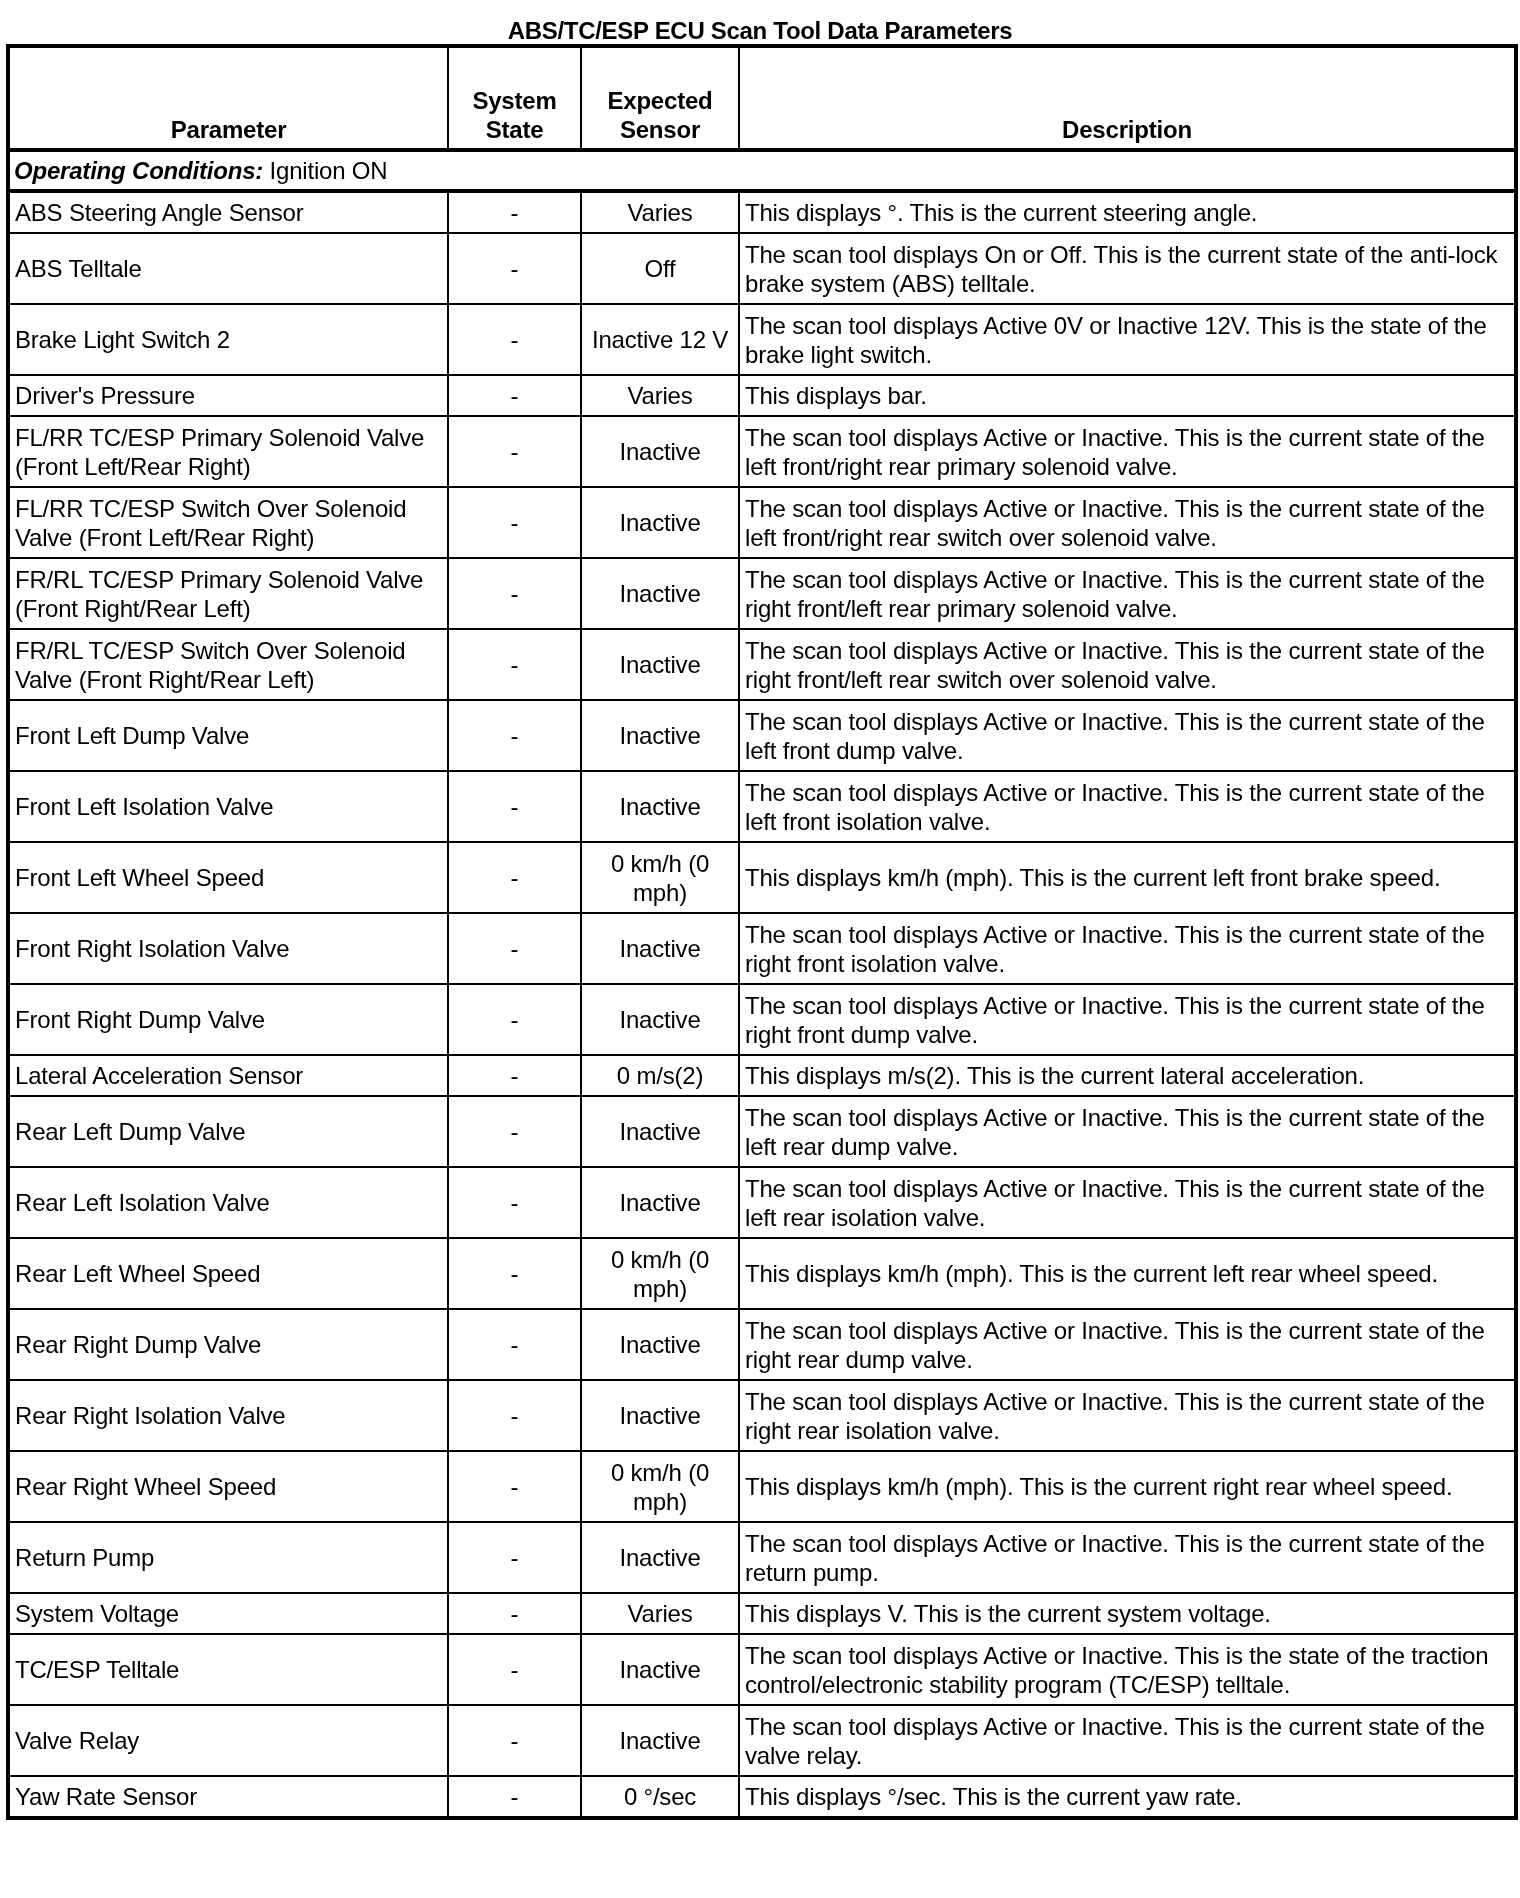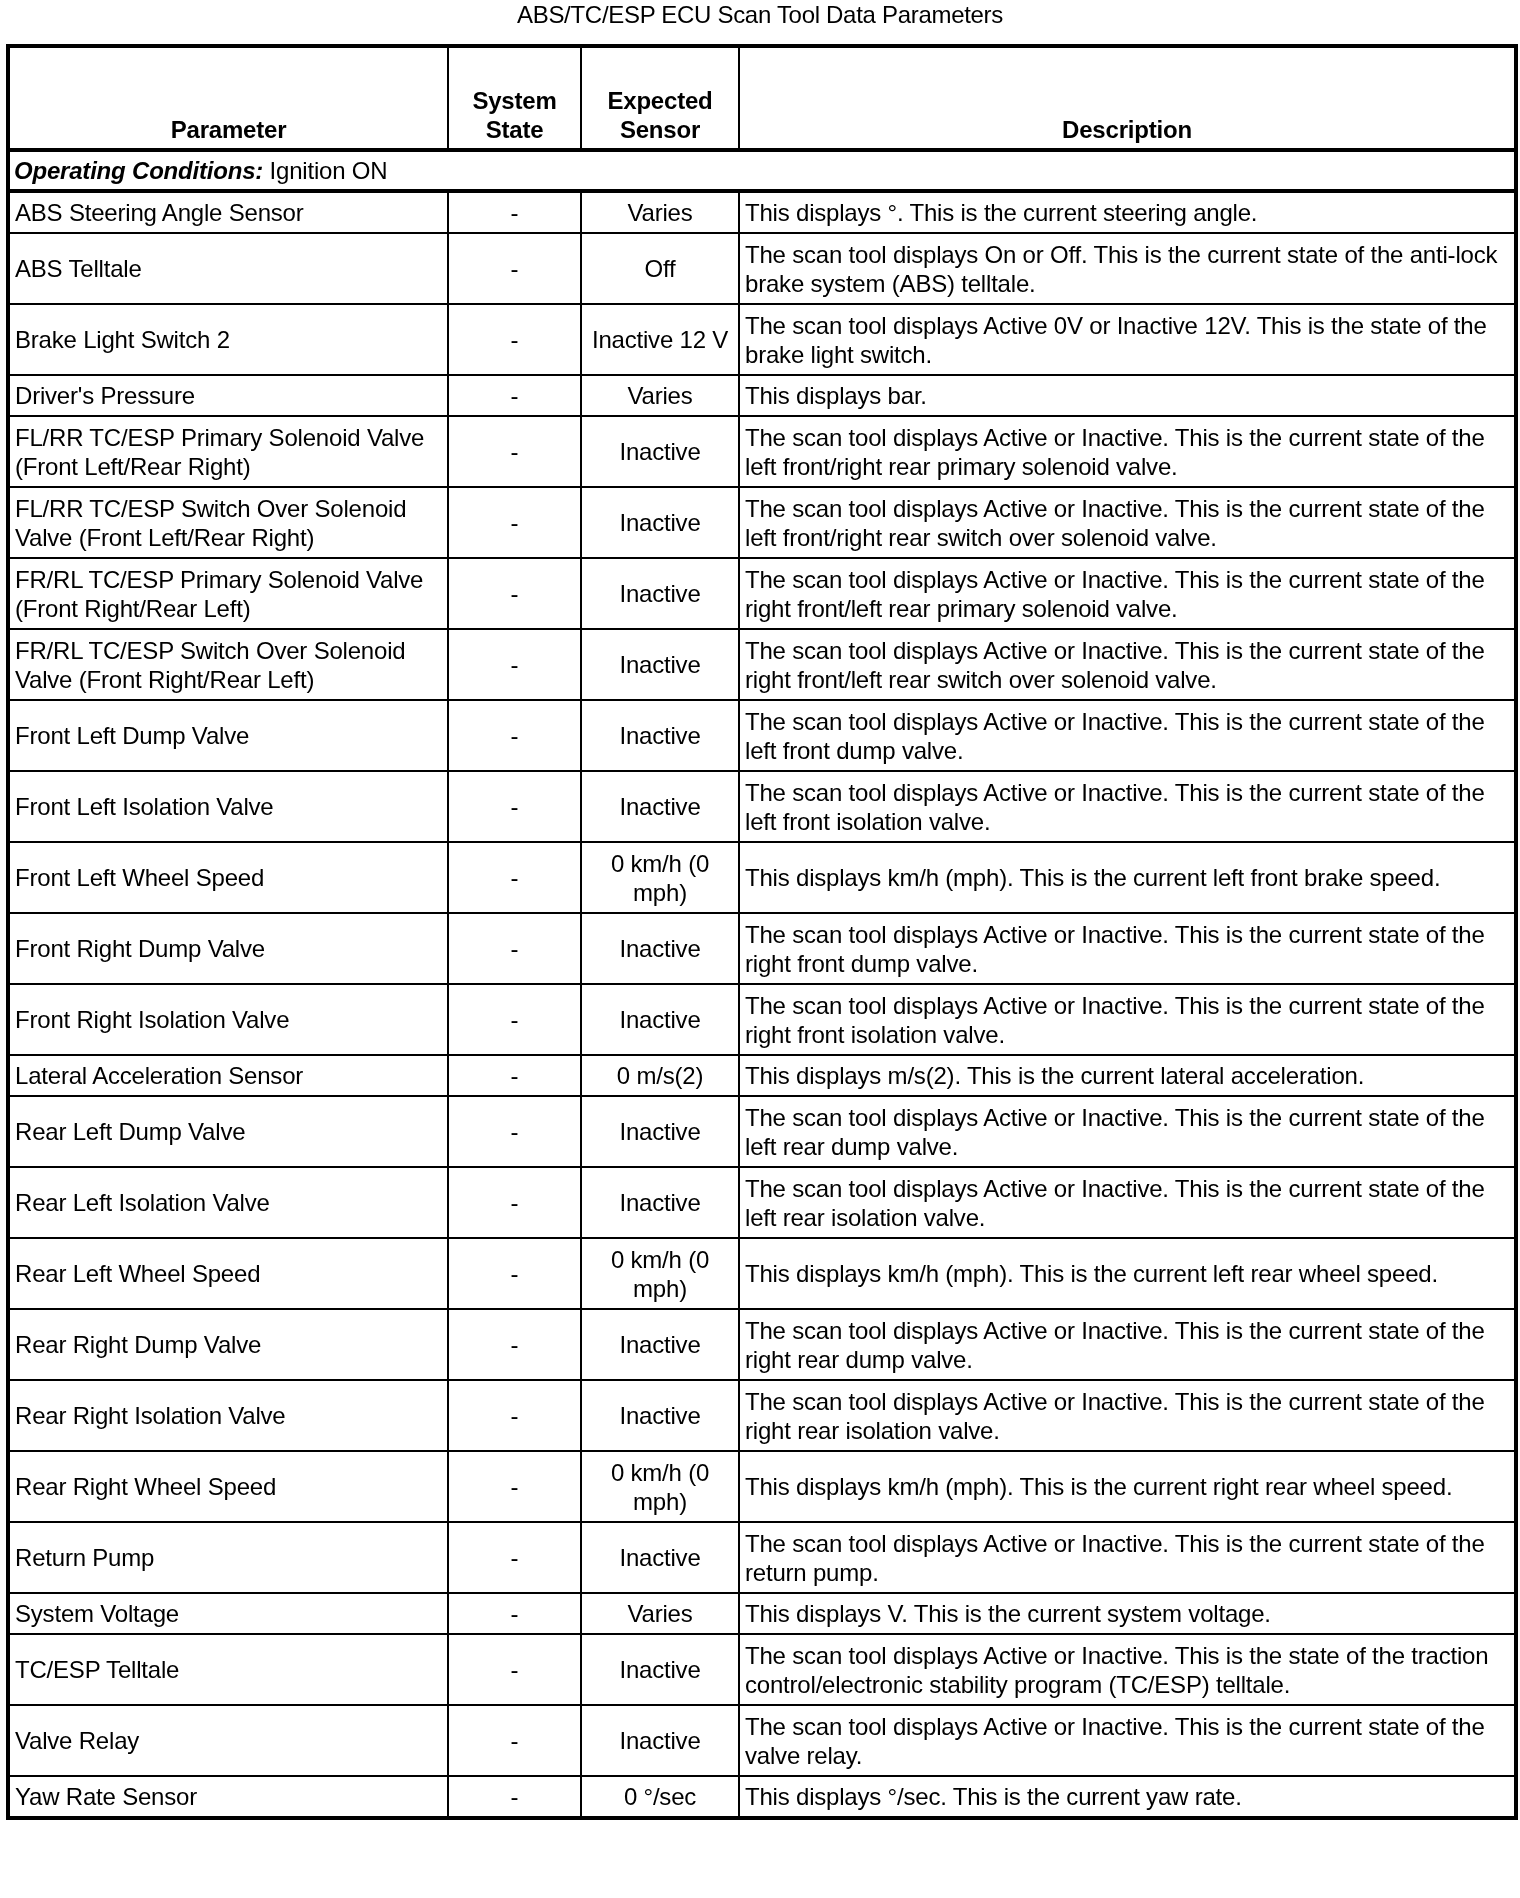--- a/index.html
+++ b/index.html
@@ -1,17 +1,17 @@
 <!DOCTYPE html>
 <html><head>
 <meta charset="utf-8">
 <style>
   html, body { margin:0; padding:0; background:#ffffff; }
   body { width:1520px; height:1898px; position:relative; overflow:hidden; font-family:"Liberation Sans", sans-serif; color:#000; }
-  .title { position:absolute; top:0; left:0; width:1520px; text-align:center; font-weight:normal; font-size:24px; line-height:30px; letter-spacing:-0.3px; }
+  .title { position:absolute; top:16px; left:0; width:1520px; text-align:center; font-weight:bold; font-size:24px; line-height:30px; letter-spacing:-0.3px; }
   table.data { position:absolute; top:44px; left:6px; width:1508px; border-collapse:collapse; table-layout:fixed; border:4px solid #000; }
   table.data col.c1 { width:440px; }
   table.data col.c2 { width:133px; }
   table.data col.c3 { width:158px; }
   table.data col.c4 { width:777px; }
   table.data th, table.data td { border:2px solid #000; font-size:24px; line-height:29px; padding:0 5px; vertical-align:middle; letter-spacing:-0.2px; }
   table.data thead th { font-weight:bold; text-align:center; vertical-align:bottom; padding-bottom:4px; height:68px; border-bottom:4px solid #000; }
   td.param { text-align:left; padding-left:4px;margin-left:11px; }
   td.state, td.expected { text-align:center; padding:0 2px; }
   td.desc { text-align:left; vertical-align:top; padding-top:4px; padding-left:6px; }
@@ -105,30 +105,30 @@
         <td class="expected">Inactive</td>
         <td class="desc">The scan tool displays Active or Inactive. This is the current state of the left front isolation valve.</td>
       </tr>
       <tr class="r2">
         <td class="param">Front Left Wheel Speed</td>
         <td class="state">-</td>
         <td class="expected">0 km/h (0 mph)</td>
         <td class="desc">This displays km/h (mph). This is the current left front brake speed.</td>
       </tr>
       <tr class="r2">
+        <td class="param">Front Right Isolation Valve</td>
+        <td class="state">-</td>
+        <td class="expected">Inactive</td>
+        <td class="desc">The scan tool displays Active or Inactive. This is the current state of the right front isolation valve.</td>
+      </tr>
+      <tr class="r2">
         <td class="param">Front Right Dump Valve</td>
         <td class="state">-</td>
         <td class="expected">Inactive</td>
         <td class="desc">The scan tool displays Active or Inactive. This is the current state of the right front dump valve.</td>
-      </tr>
-      <tr class="r2">
-        <td class="param">Front Right Isolation Valve</td>
-        <td class="state">-</td>
-        <td class="expected">Inactive</td>
-        <td class="desc">The scan tool displays Active or Inactive. This is the current state of the right front isolation valve.</td>
       </tr>
       <tr class="r1">
         <td class="param">Lateral Acceleration Sensor</td>
         <td class="state">-</td>
         <td class="expected">0 m/s(2)</td>
         <td class="desc">This displays m/s(2). This is the current lateral acceleration.</td>
       </tr>
       <tr class="r2">
         <td class="param">Rear Left Dump Valve</td>
         <td class="state">-</td>

